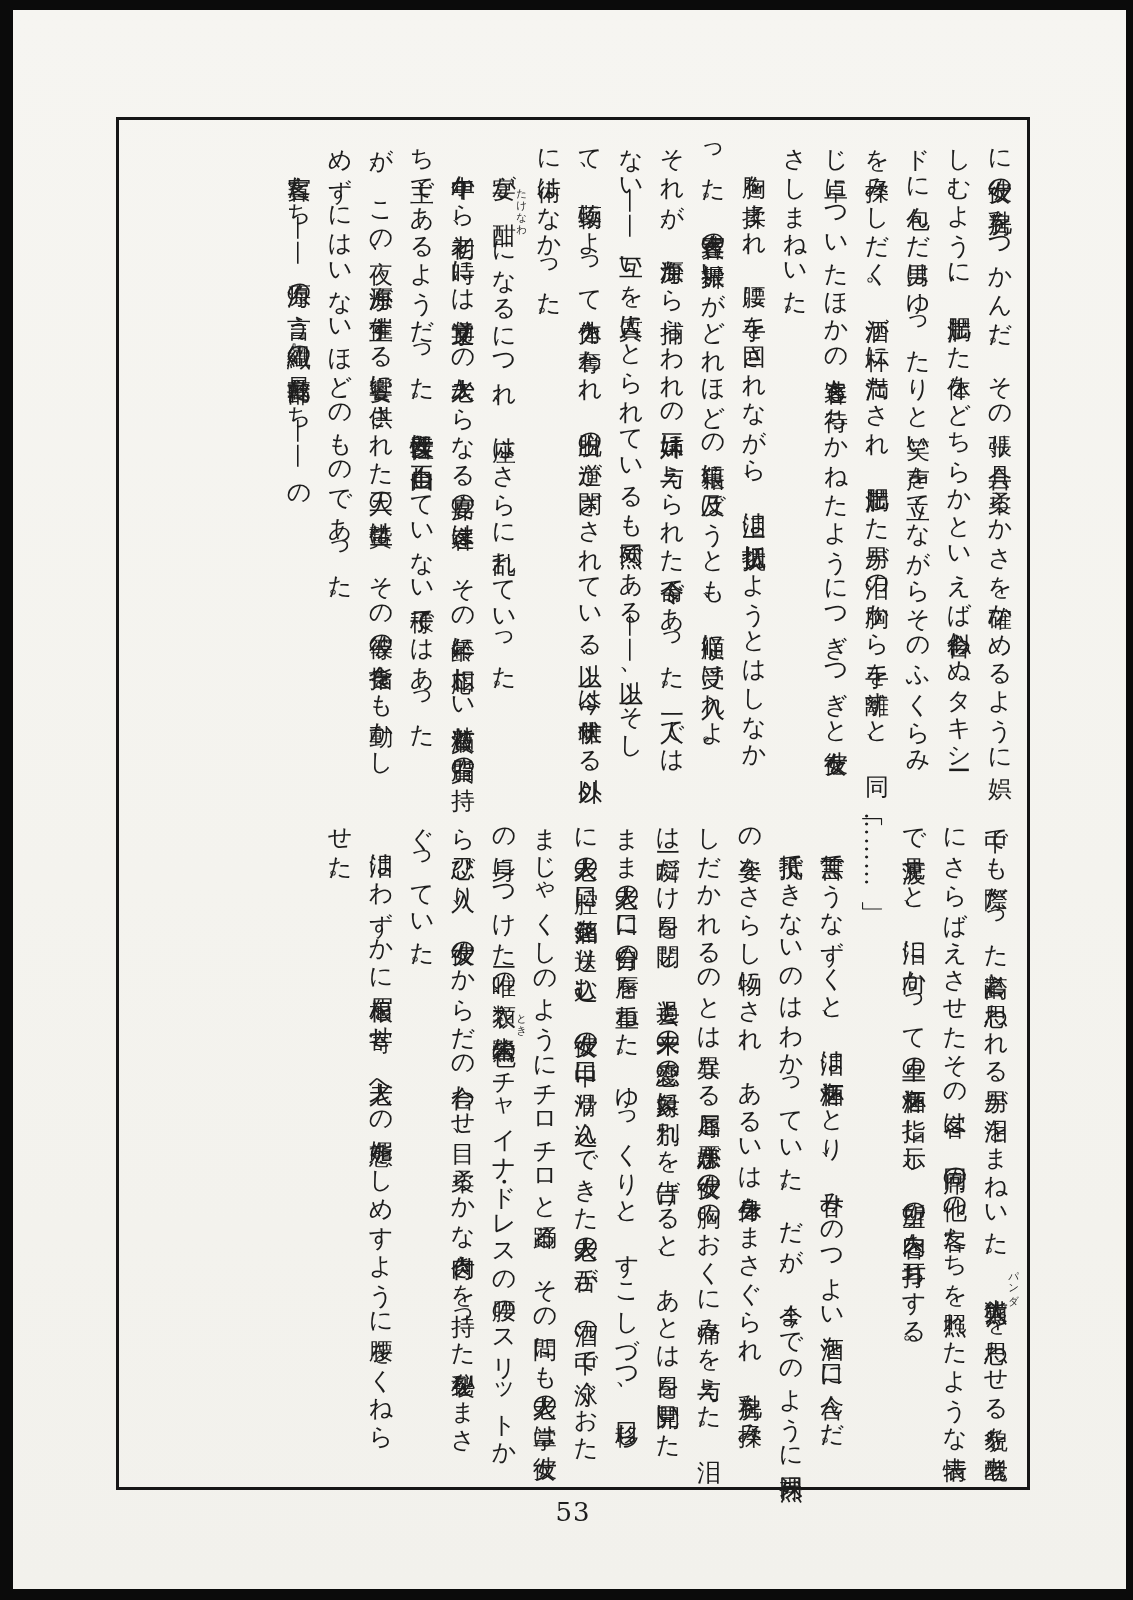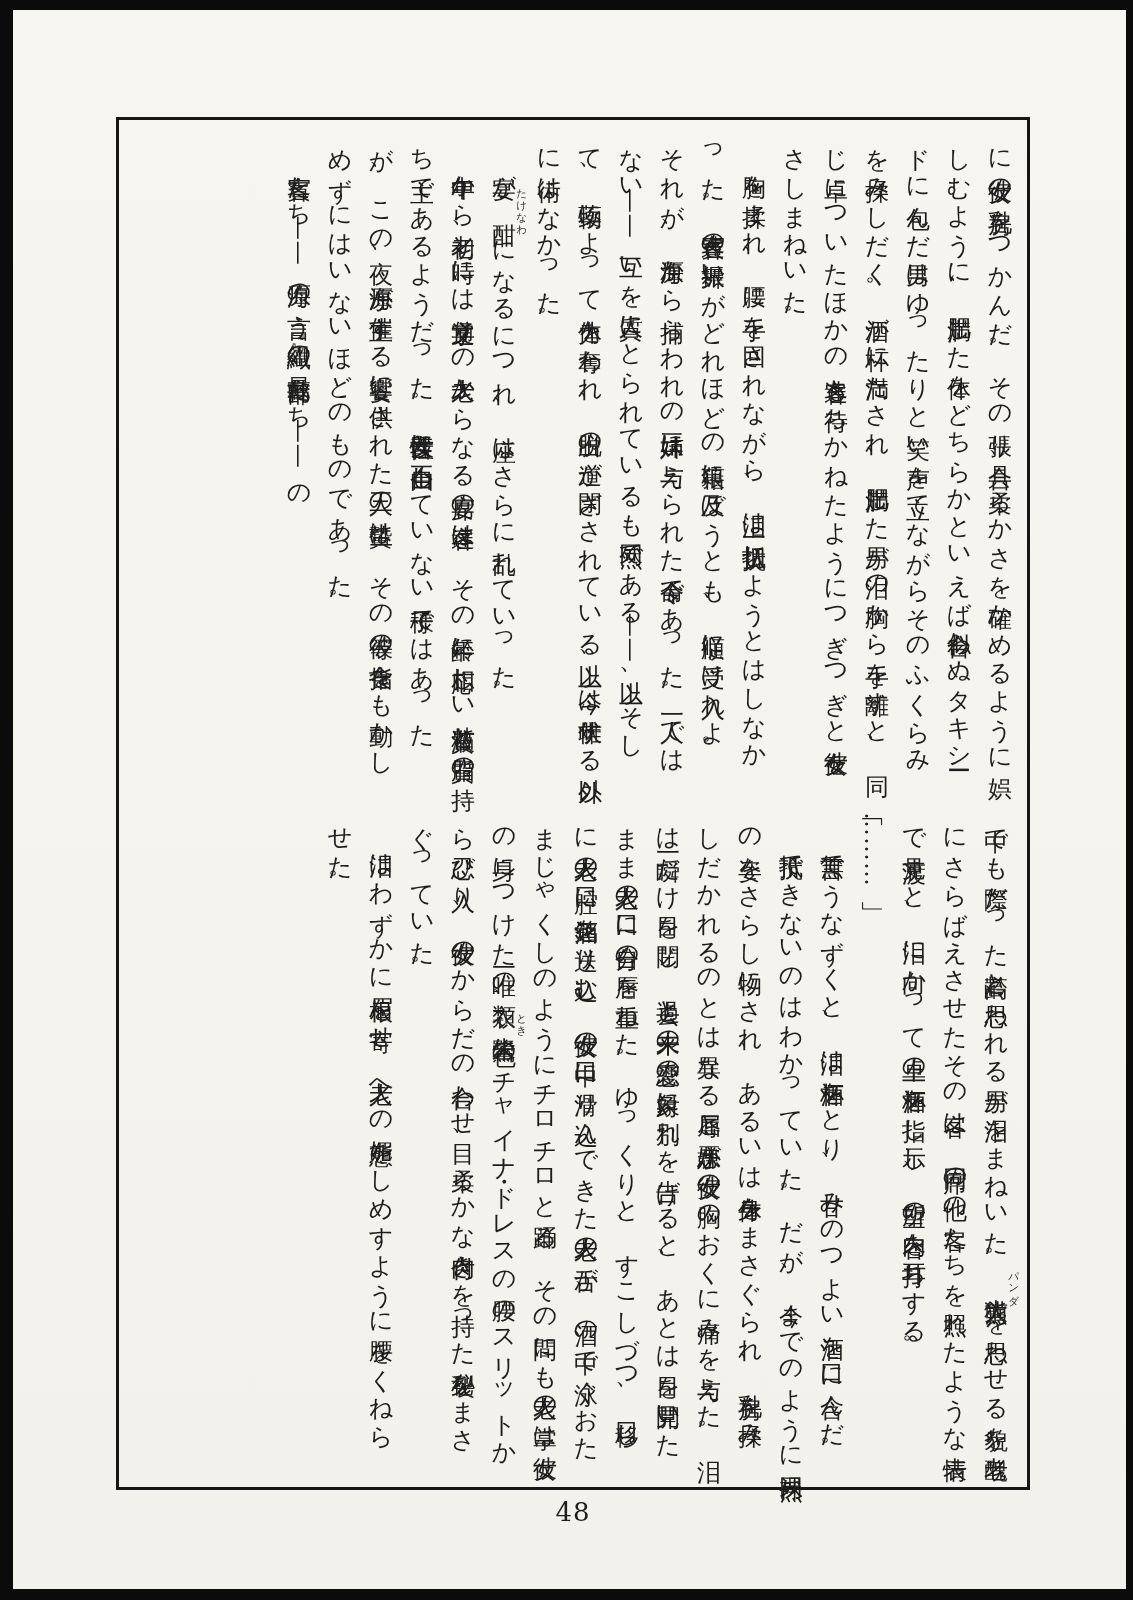--- a/index.html
+++ b/index.html
@@ -103,13 +103,13 @@
   </div>
 
 <div class="text-block block-bottom">
     <p>中でも際だった高齢と思われる男が泪をまねいた。<ruby>大熊猫<rt>パンダ</rt></ruby>を思わせる貌を老醜にさらばえさせたその客は、同席の他の客たちを照れたような表情で見渡すと、泪に向かって卓上の酒杯を指し示し、所望の内容を耳打ちする。</p>
     <p>「………」</p>
     <p>　無言でうなずくと、泪は酒杯をとり、甘みのつよい酒を口に含んだ。</p>
     <p>　抵抗できないのはわかっていた。だが、今までのように裸同然の姿をさらし物にされ、あるいは身体をまさぐられ、乳房を揉みしだかれるのとは異なる屈辱と嫌悪が彼女の胸のおくに痛みを与えた。泪は一瞬だけ目を閉じ、過去と未来の恋愛の対象に別れを告げると、あとは目を見開いたまま老人の口に自分の唇を重ねた。ゆっくりと、すこしづつ、口移しに老人の口腔に銘酒を送り込む。彼女の口中に滑り込んできた老人の舌が、酒の中で泳ぐおたまじゃくしのようにチロチロと踊る。その間にも老人の掌は彼女の身につけた唯一の衣類、<ruby>朱鷺<rt>とき</rt></ruby>色のチャイナ・ドレスの腰のスリットから忍び入り、彼女のからだの合わせ目、柔らかな肉付きを持った秘裂をまさぐっていた。</p>
     <p>　泪はわずかに眉根を寄せ、老人への媚態をしめすように腰をくねらせた。</p>
   </div>
 
-<div class="page-number">48</div>
+<div class="page-number">53</div>
 
 </body></html>

